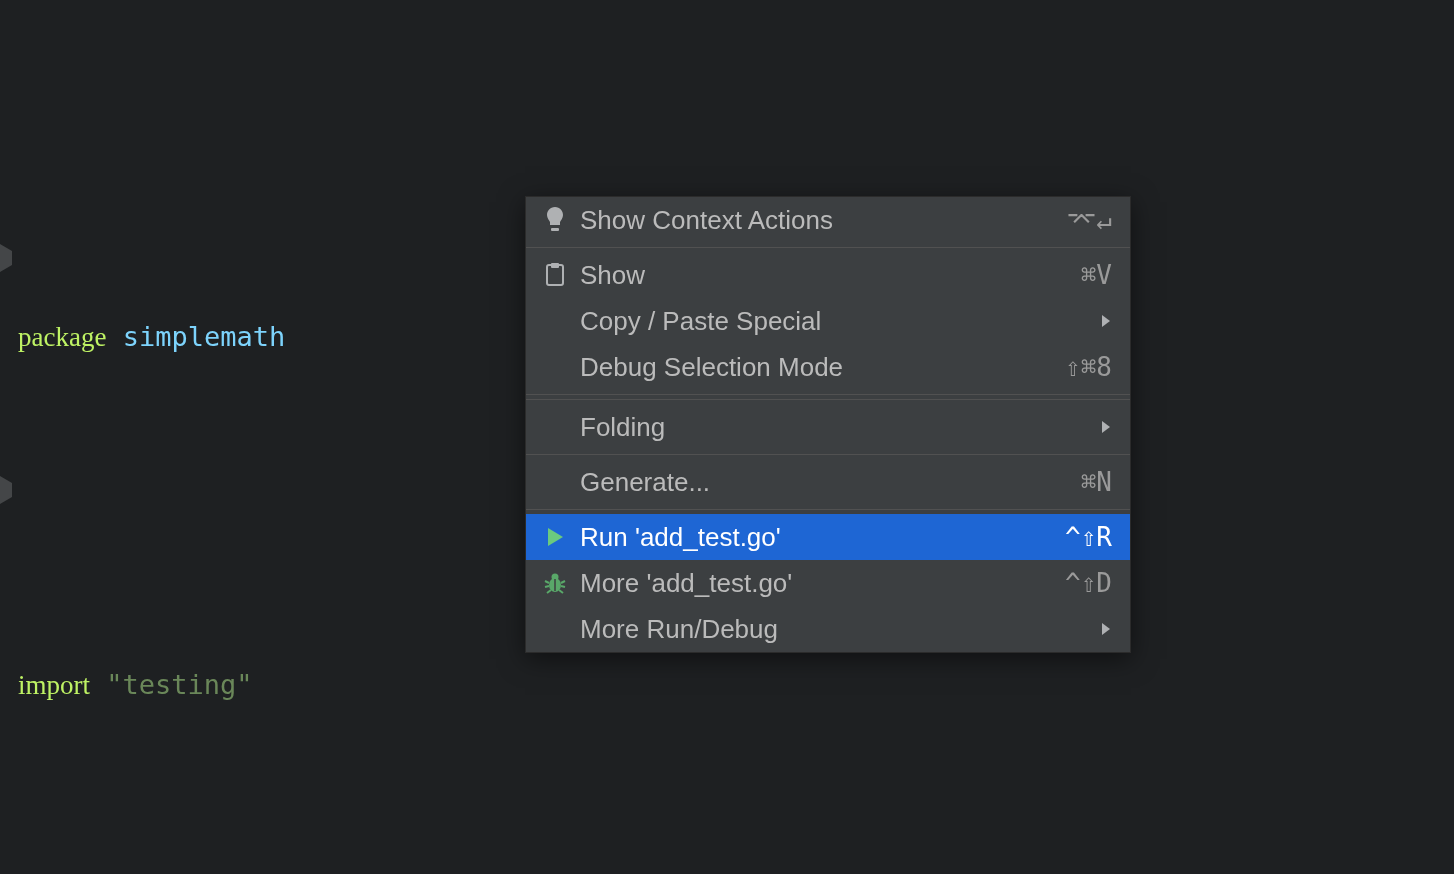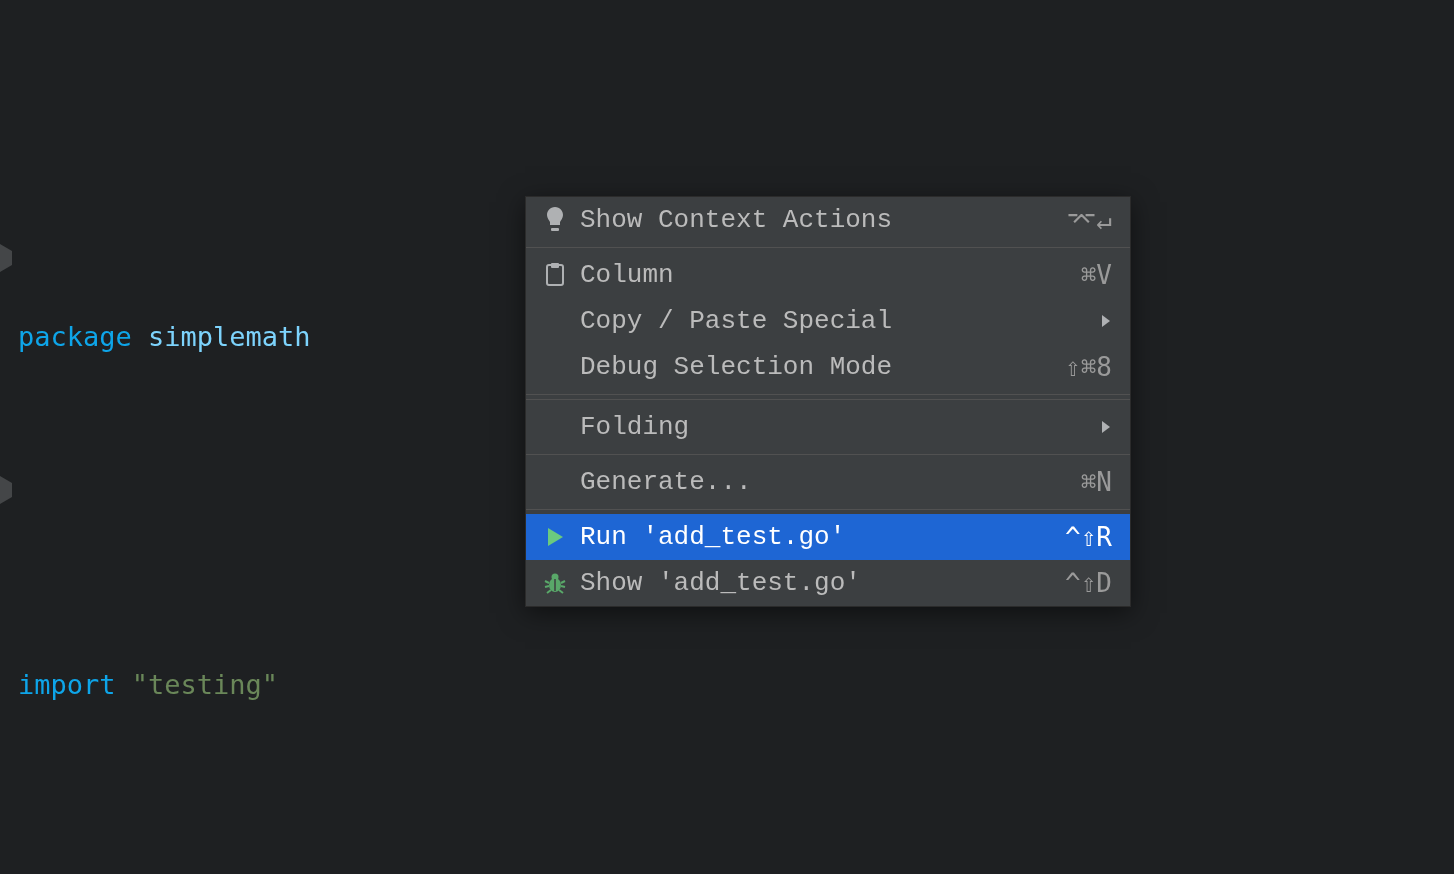--- a/index.html
+++ b/index.html
@@ -15,21 +15,21 @@
   .editor {
     position: relative;
     padding: 18px 0 0 18px;
     font-size: 27px;
     line-height: 58px;
     white-space: pre;
   }
   .code-line {
     display: block;
   }
-  .kw-orange { color: #0ea5e9; }
+  .kw-orange { color: #bef264; font-family: Liberation Serif, serif; }
   .kw-green { color: #6A8759; }
 
   
   .ctxmenu {
     position: absolute;
     top: 196px;
     left: 525px;
     width: 604px;
     background: #3c3f41;
     border: 1px solid #2b2b2b;
@@ -47,21 +47,21 @@
   .ctxmenu .row .icon {
     width: 34px;
     display:flex;
     align-items:center;
     justify-content:center;
     flex: none;
     margin-right: 8px;
   }
   .ctxmenu .row .label {
     flex: 1 1 auto;
-    font-family: Liberation Mono, monospace;
+    font-family: Liberation Sans, sans-serif;
     letter-spacing: 0px;
   }
   .ctxmenu .row .shortcut {
     flex: none;
     color: #9a9a9a;
     font-family: "Menlo","Consolas",monospace;
   }
   .ctxmenu .row .arrow {
     flex:none;
     margin-left:14px;
@@ -123,21 +123,21 @@
 
   <div class="sep"></div>
 
   <div class="row">
     <span class="icon">
       <svg width="20" height="24" viewBox="0 0 20 24">
           <rect x="2" y="2" width="16" height="20" rx="2" fill="none" stroke="#AFB1B3" stroke-width="2"></rect>
           <rect x="6" y="0" width="8" height="5" rx="1" fill="#AFB1B3"></rect>
         </svg>
     </span>
-    <span class="label">Column</span>
+    <span class="label">Show</span>
     <span class="shortcut">⌘V</span>
   </div>
 
   <div class="row">
     <span class="icon"></span>
     <span class="label">Copy / Paste Special</span>
     <span class="arrow">
       <svg width="12" height="16" viewBox="0 0 12 16">
           <path d="M2 2 L10 8 L2 14 Z" fill="#AFB1B3"></path>
         </svg>
@@ -193,18 +193,27 @@
           <circle cx="12" cy="6" r="3.5" fill="#59A869"></circle>
           <line x1="2" y1="10" x2="6" y2="12" stroke="#59A869" stroke-width="2"></line>
           <line x1="22" y1="10" x2="18" y2="12" stroke="#59A869" stroke-width="2"></line>
           <line x1="2" y1="16" x2="6" y2="15" stroke="#59A869" stroke-width="2"></line>
           <line x1="22" y1="16" x2="18" y2="15" stroke="#59A869" stroke-width="2"></line>
           <line x1="4" y1="22" x2="8" y2="19" stroke="#59A869" stroke-width="2"></line>
           <line x1="20" y1="22" x2="16" y2="19" stroke="#59A869" stroke-width="2"></line>
           <line x1="12" y1="8" x2="12" y2="20" stroke="#3c3f41" stroke-width="1.5"></line>
         </svg>
     </span>
-    <span class="label">Show 'add_test.go'</span>
+    <span class="label">More 'add_test.go'</span>
     <span class="shortcut">^⇧D</span>
   </div>
 
+  <div class="row">
+    <span class="icon"></span>
+    <span class="label">More Run/Debug</span>
+    <span class="arrow">
+      <svg width="12" height="16" viewBox="0 0 12 16">
+          <path d="M2 2 L10 8 L2 14 Z" fill="#AFB1B3"></path>
+        </svg>
+    </span>
+  </div>
 
 </div>
 
 </body></html>

